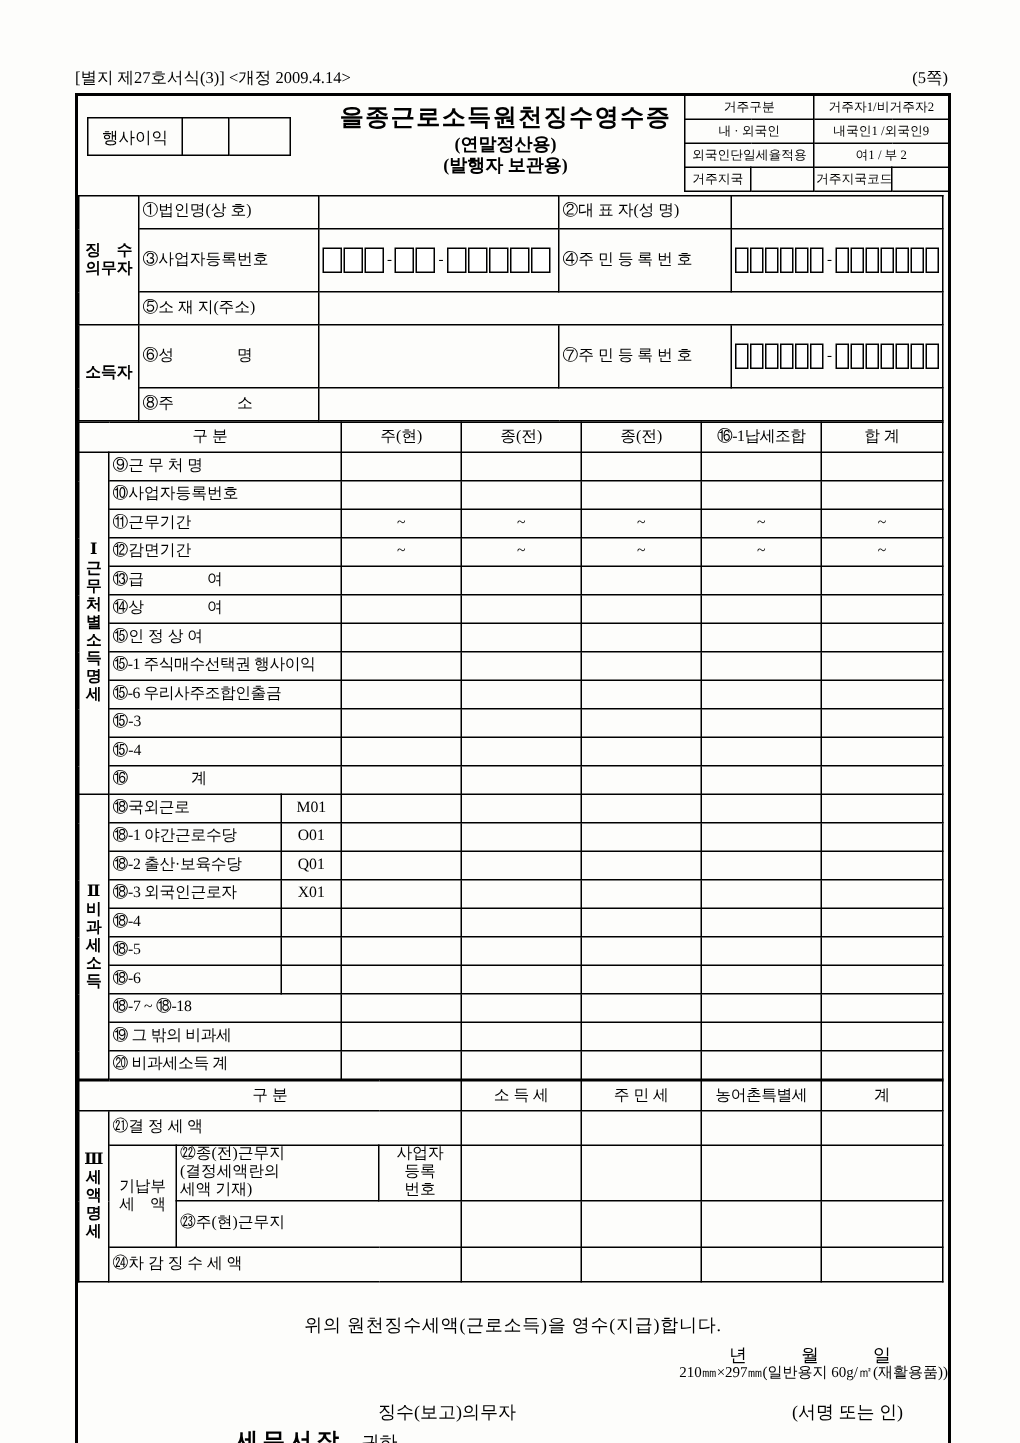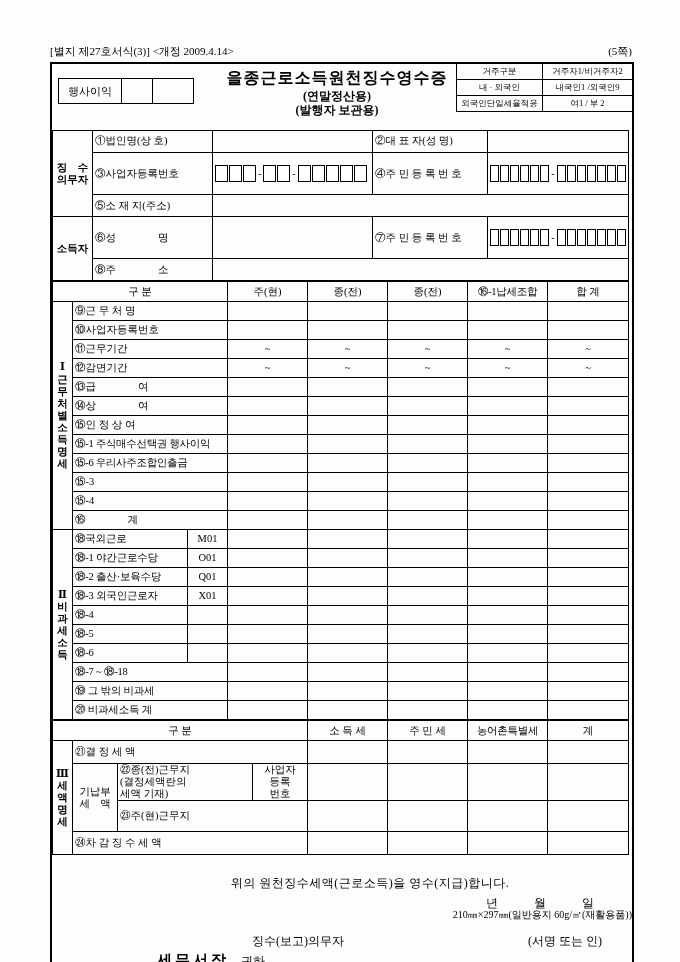--- a/index.html
+++ b/index.html
@@ -34,21 +34,21 @@
   tr.r30 td{height:30px;}
   td.bizno3{font-size:8.5px;text-align:center;line-height:1.2;}
   td.prev{font-size:9.5px;line-height:1.15;}
   
   .digits{display:flex;align-items:center;gap:1px;}
   .db{display:inline-block;width:11px;height:15px;border:1px solid #000;background:#fff;}
   .digits.tight .db{width:8px;}
   .dsh{padding:0 1px;font-size:10px;}
   
   .bottom-block{position:relative;height:118px;font-size:12px;}
-  .stmt{position:absolute;top:20px;width:100%;text-align:center;font-size:12px;letter-spacing:0.5px;margin-left:28px;}
+  .stmt{position:absolute;top:20px;width:100%;text-align:center;font-size:12px;letter-spacing:0.5px;}
   .dateline{position:absolute;top:40px;right:38px;font-size:12px;}
   .obligor{position:absolute;top:78px;left:200px;font-size:12px;}
   .sign{position:absolute;top:78px;right:30px;font-size:12px;}
   .recipient-row{position:absolute;top:96px;left:105px;}
   .rec-bold{font-weight:bold;font-size:15px;letter-spacing:3px;}
   .rec-suffix{font-size:12px;margin-left:12px;}
   .footer-note{position:absolute;top:908px;right:48px;font-size:10px;}
 </style>
 </head>
 <body>
@@ -90,20 +90,26 @@
           <td colspan="2" class="rval">거주자1/비거주자2</td>
         </tr>
         <tr>
           <td colspan="2">내 · 외국인</td>
           <td colspan="2" class="rval">내국인1 /외국인9</td>
         </tr>
         <tr>
           <td colspan="2">외국인단일세율적용</td>
           <td colspan="2" class="rval">여1 / 부 2</td>
         </tr>
+        <tr>
+          <td>거주지국</td>
+          <td></td>
+          <td>거주지국코드</td>
+          <td></td>
+        </tr>
       </tbody>
         </table>
     </div>
 
     <table class="grid payer-table">
       <colgroup>
           <col style="width:40px">
           <col style="width:120px">
           <col style="width:160px">
           <col style="width:115px">

